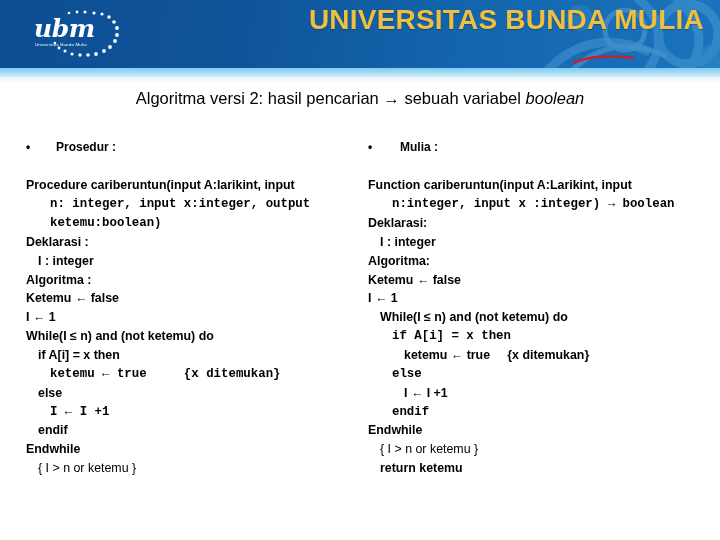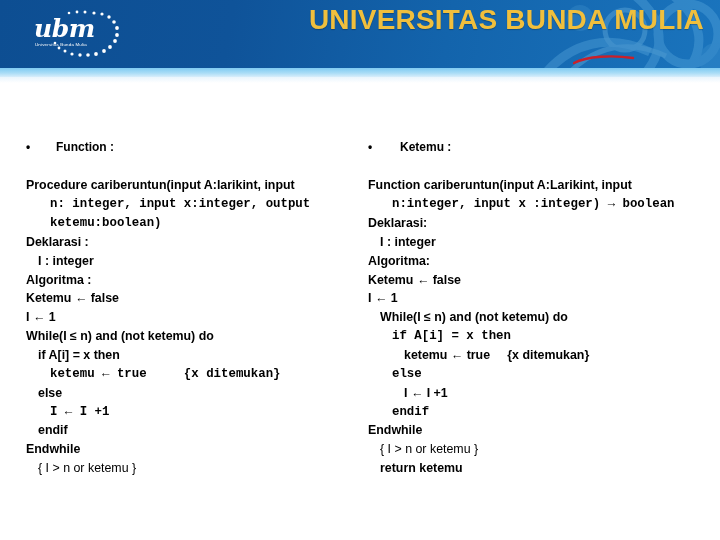--- a/index.html
+++ b/index.html
@@ -237,30 +237,31 @@
     </div>
 
     <div class="univ-name">UNIVERSITAS BUNDA MULIA</div>
     <svg class="tagline-swoosh" width="62" height="10" viewBox="0 0 62 10">
       <path d="M1,8 C14,1 40,0 60,3" fill="none" stroke="#c9202a" stroke-width="2.4" stroke-linecap="round"></path>
     </svg>
   </div>
   <div class="banner-strip"></div>
   <div class="banner-fade"></div>
 
+  <div class="slide-title"><span>Algoritma versi 2: hasil pencarian </span><span>→</span><span> sebuah variabel </span><span class="ital">boolean</span></div>
 
   <div class="col col-left">
     <div class="col-heading">
       <span class="bullet">•</span>
-      <span>Function :</span>
+      <span>Prosedur :</span>
     </div>
     <div class="code"><span class="ln b">Procedure cariberuntun(input A:larikint, input</span><span class="ln ind2 b">n: integer, input x:integer, output</span><span class="ln ind2 b">ketemu:boolean)</span><span class="ln b">Deklarasi :</span><span class="ln ind1 b">I : integer</span><span class="ln b">Algoritma :</span><span class="ln b">Ketemu ← false</span><span class="ln b">I ← 1</span><span class="ln b">While(I ≤ n) and (not ketemu) do</span><span class="ln ind1 b">if A[i] = x then</span><span class="ln ind2 b">ketemu ← true     {x ditemukan}</span><span class="ln ind1 b">else</span><span class="ln ind2 b">I ← I +1</span><span class="ln ind1 b">endif</span><span class="ln b">Endwhile</span><span class="ln ind1 i">{ I &gt; n or ketemu }</span></div>
   </div>
 
   <div class="col col-right">
     <div class="col-heading">
       <span class="bullet">•</span>
-      <span>Ketemu :</span>
+      <span>Mulia :</span>
     </div>
     <div class="code"><span class="ln b">Function cariberuntun(input A:Larikint, input</span><span class="ln ind2 b">n:integer, input x :integer) → boolean</span><span class="ln b">Deklarasi:</span><span class="ln ind1 b">I : integer</span><span class="ln b">Algoritma:</span><span class="ln b">Ketemu ← false</span><span class="ln b">I ← 1</span><span class="ln ind1 b">While(I ≤ n) and (not ketemu) do</span><span class="ln ind2 b">if A[i] = x then</span><span class="ln ind3 b">ketemu ← true     {x ditemukan}</span><span class="ln ind2 b">else</span><span class="ln ind3 b">I ← I +1</span><span class="ln ind2 b">endif</span><span class="ln b">Endwhile</span><span class="ln ind1 i">{ I &gt; n or ketemu }</span><span class="ln ind1 b">return ketemu</span></div>
   </div>
 
 </div>
 
 </body></html>

